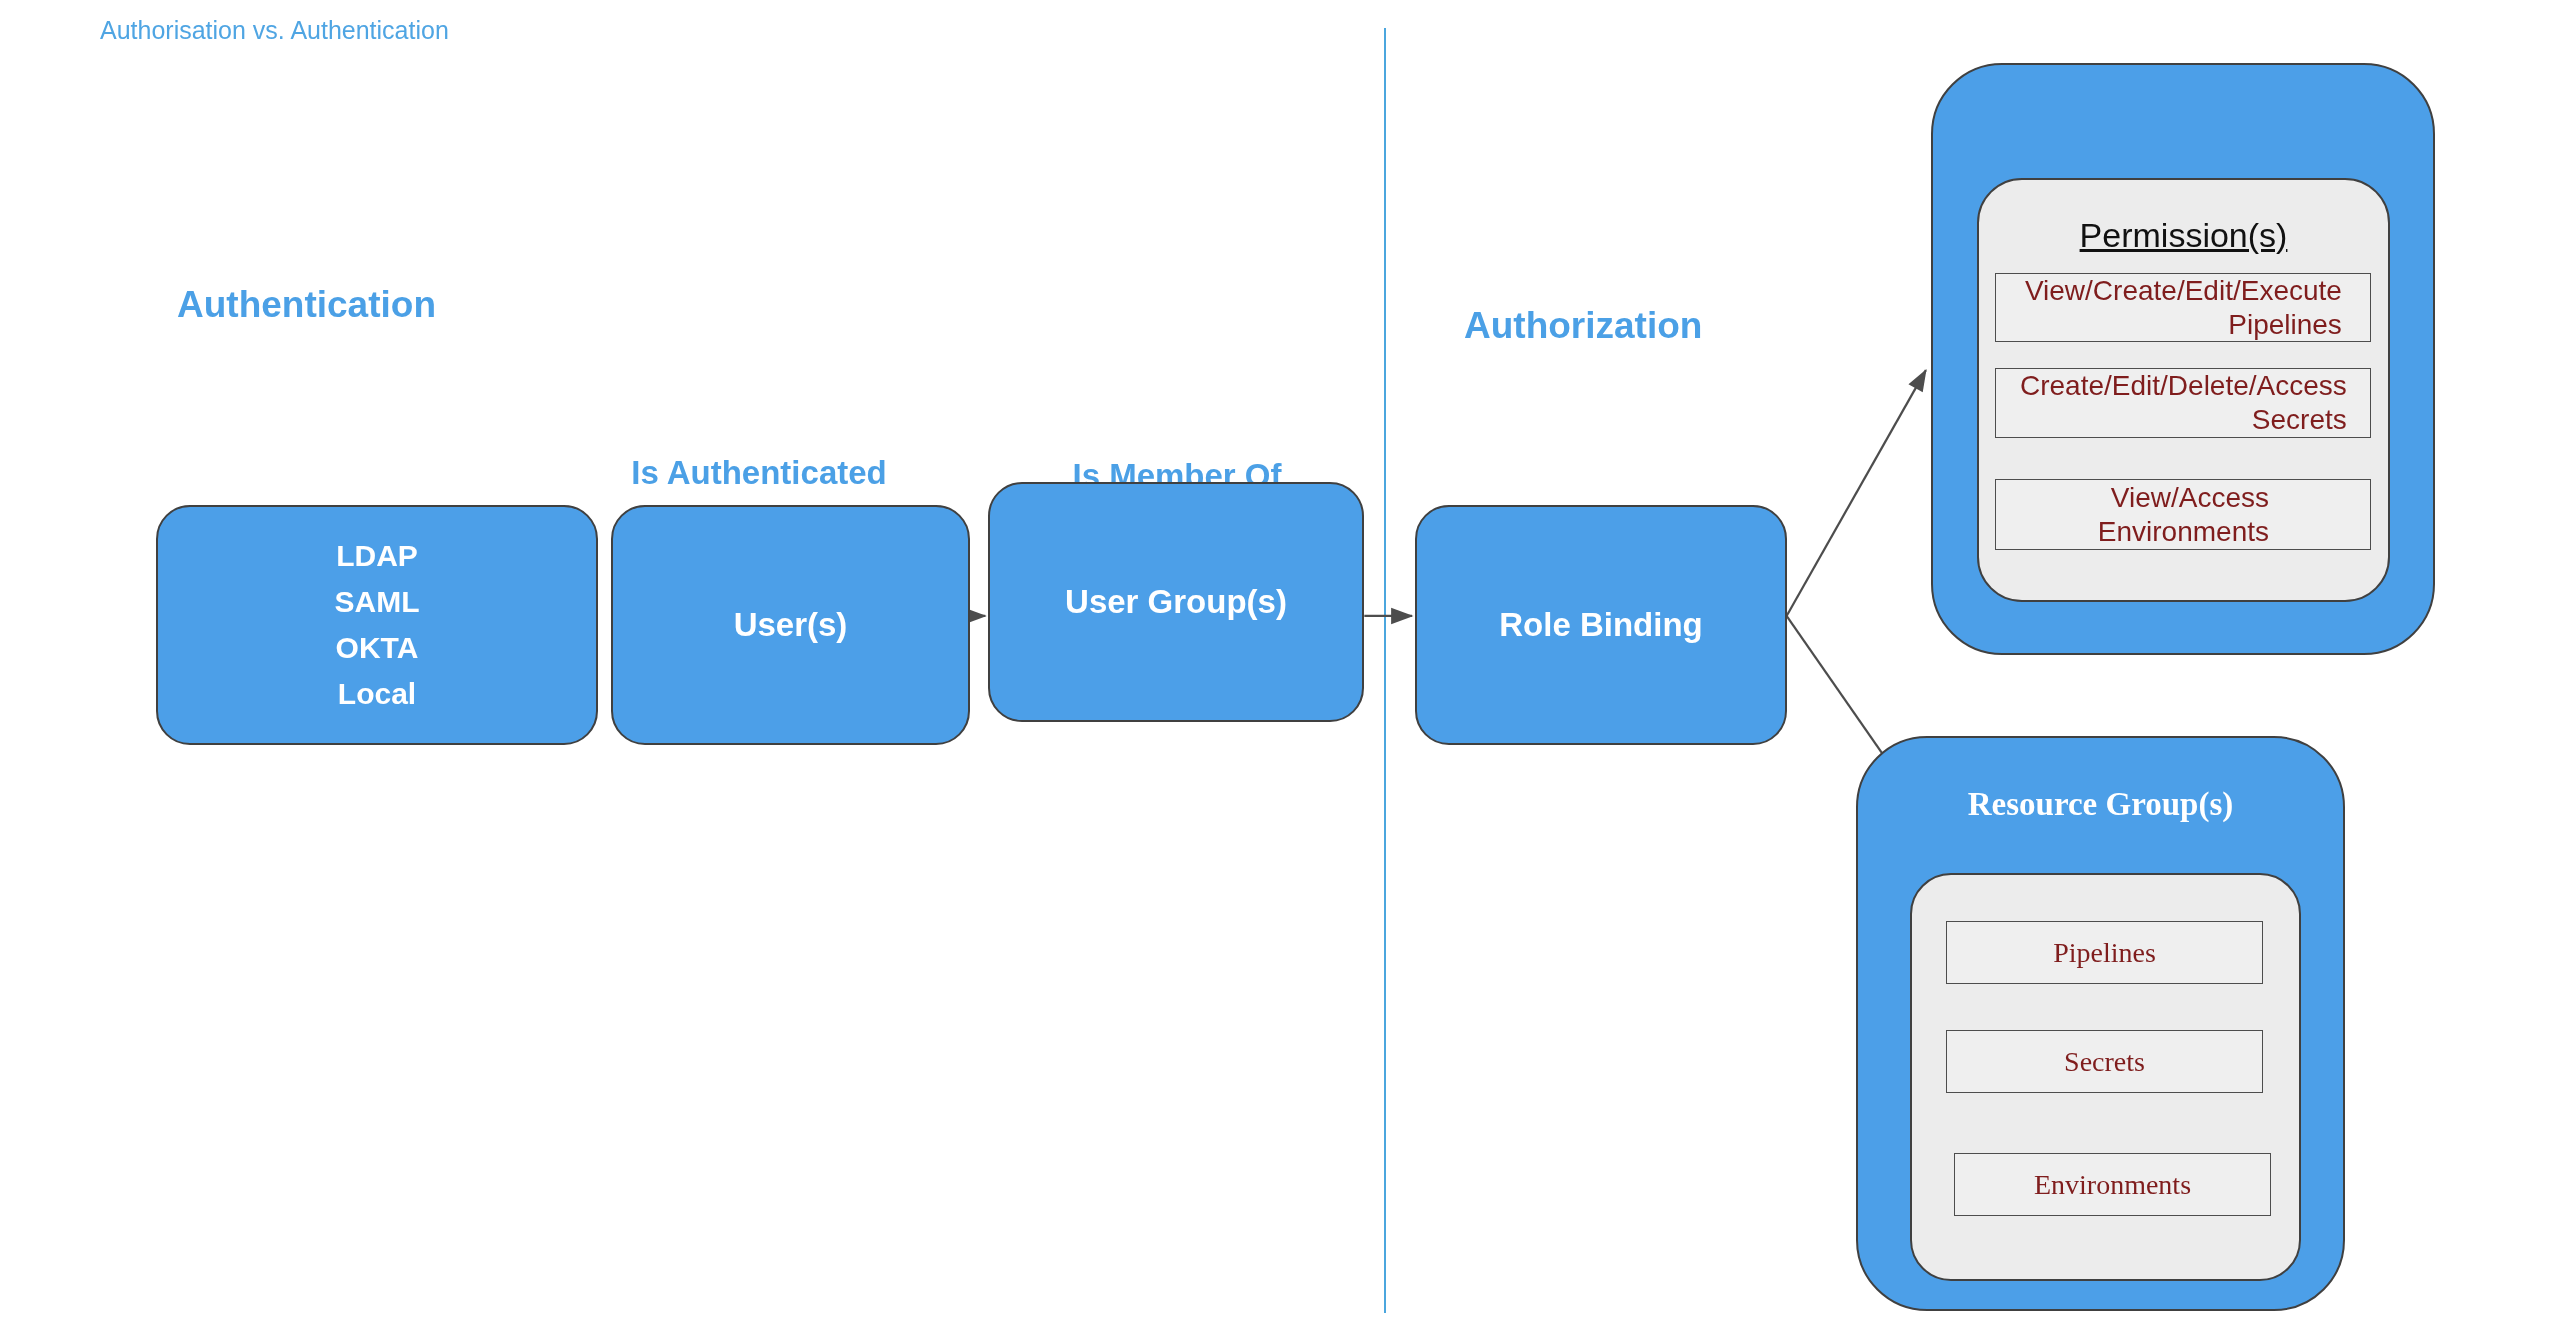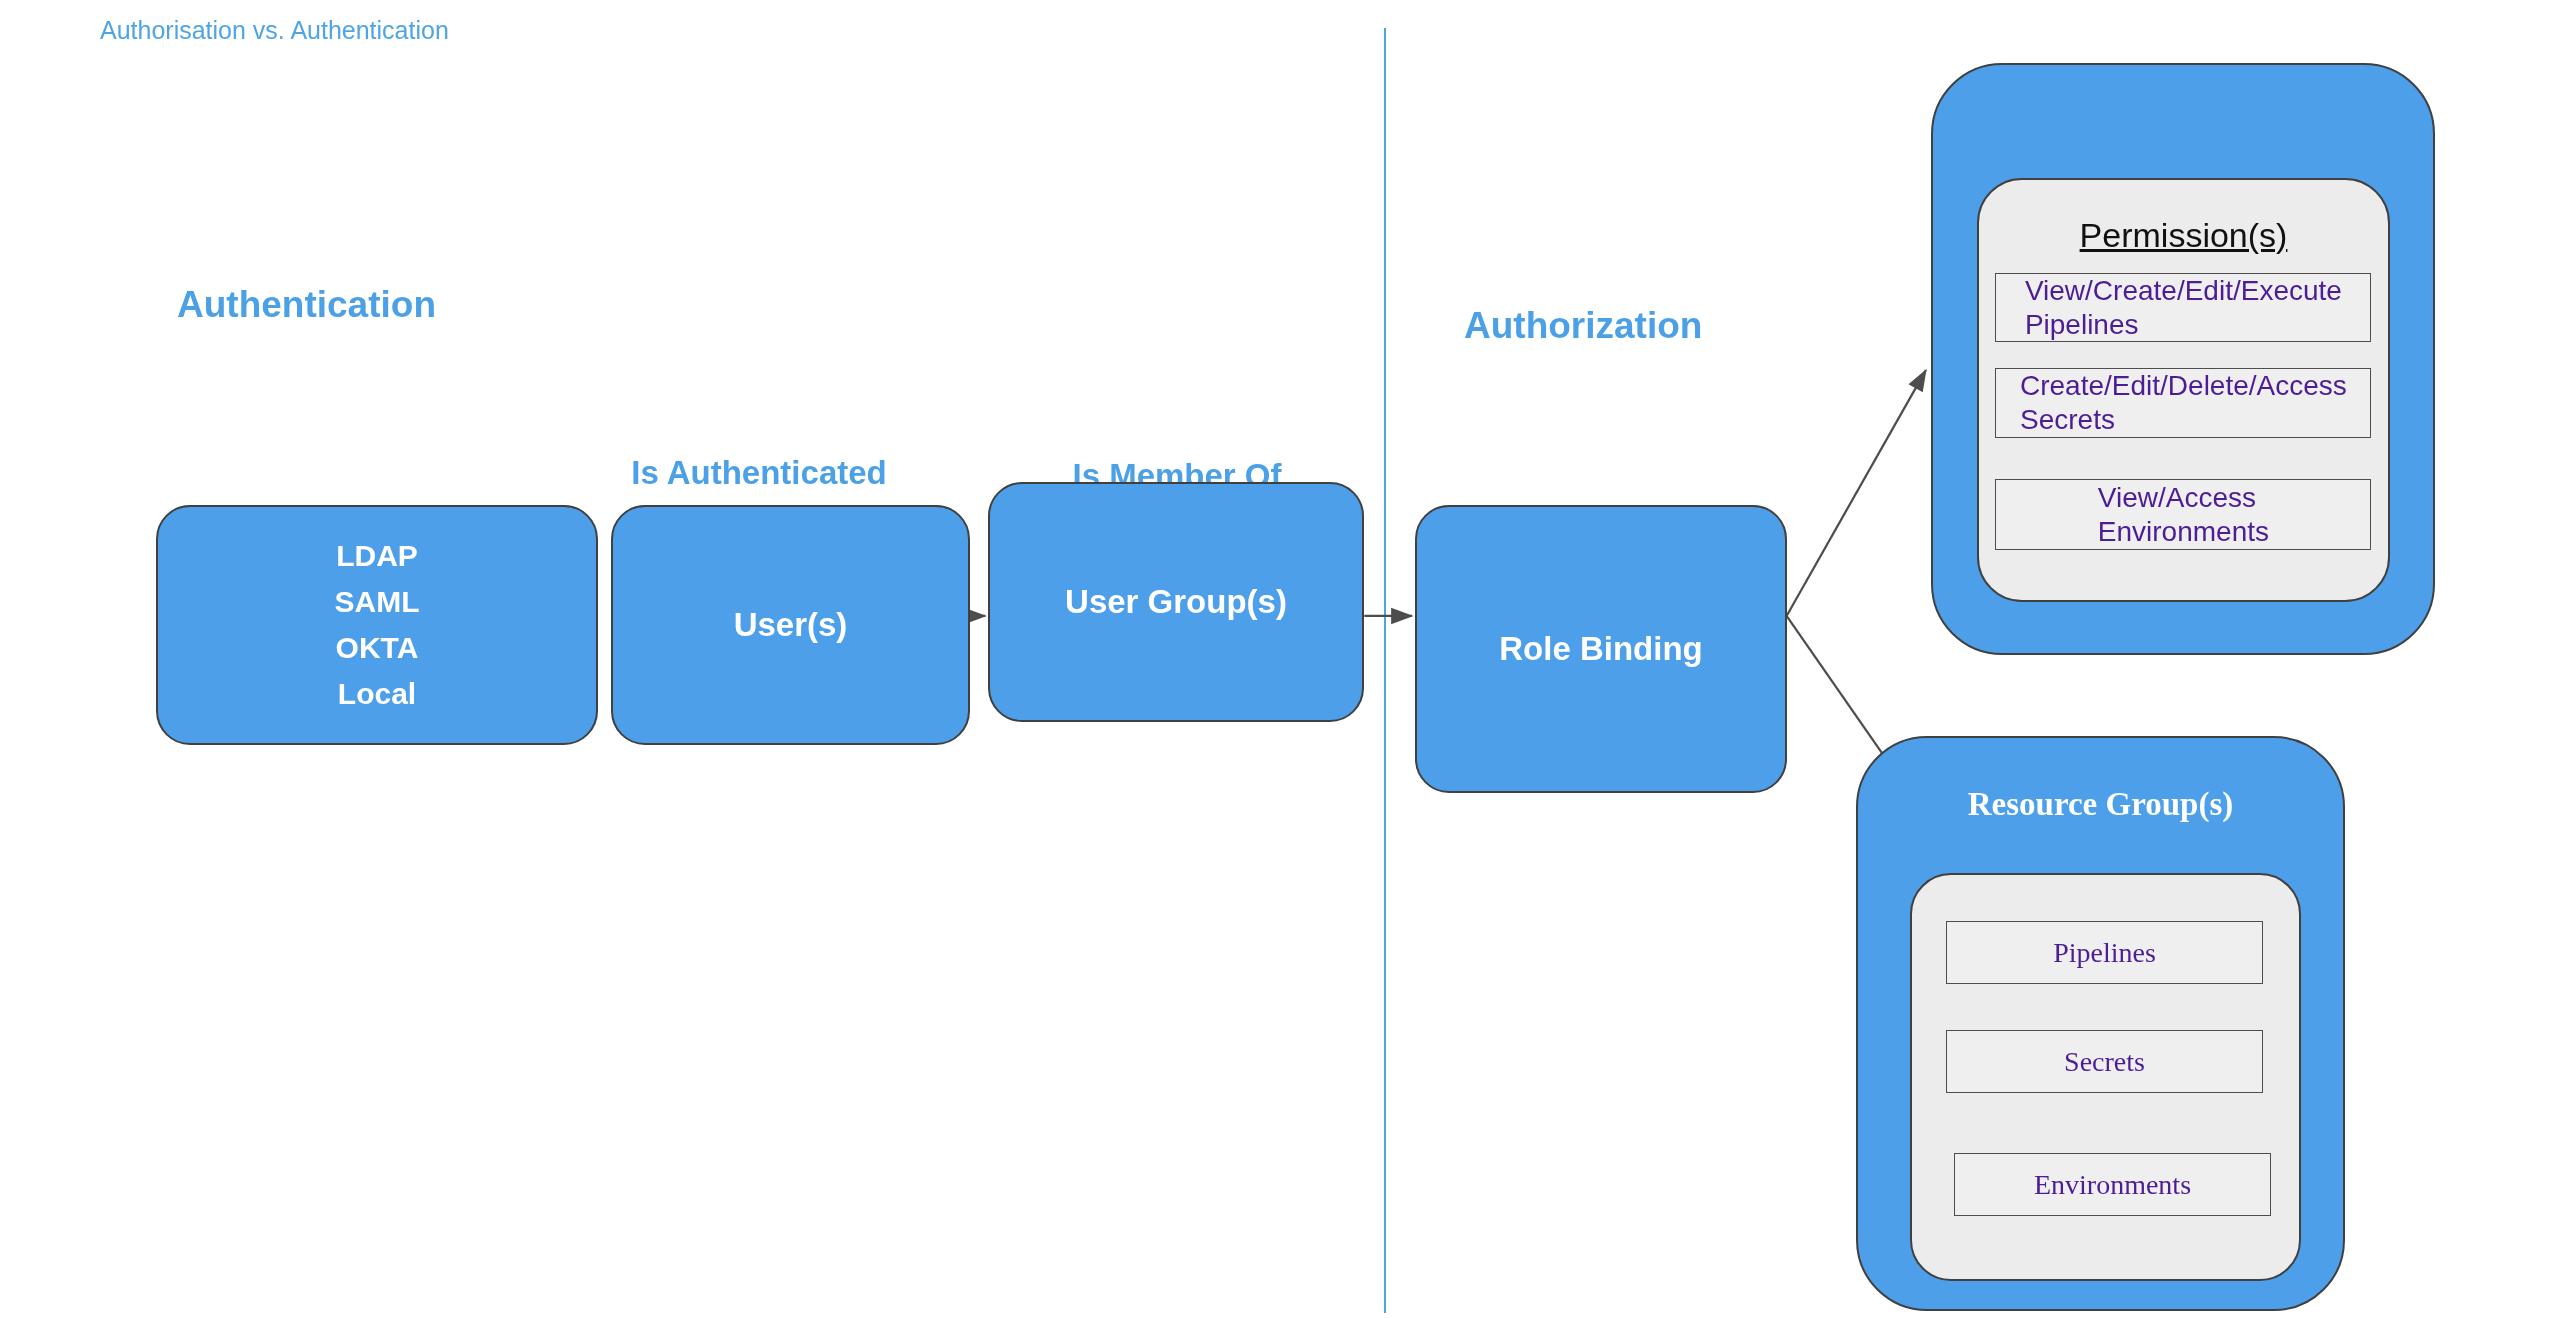--- a/index.html
+++ b/index.html
@@ -55,21 +55,21 @@
     box-sizing:border-box;
   }
   .panel-title{
     font-size:34px;color:#111111;font-weight:400;text-align:center;width:100%;text-decoration:underline;
   }
   .item-box{
     background:#EFEFEF;
     border:1.5px solid #4D4D4D;
     box-sizing:border-box;
     display:flex;align-items:center;justify-content:center;
-    font-size:28px;line-height:34px;color:#4c1d95;text-align:left;
+    font-size:28px;line-height:34px;color:#7f1d1d;text-align:right;
     white-space:pre-line;
   }
 
   
   .divider{
     width:2.2px;background:#4BA6DE;
   }
 
   svg.connectors{position:absolute;left:0;top:0;pointer-events:none;}
 </style>
@@ -109,21 +109,21 @@
   </div>
 
   <div class="abs flow-box" style="left:579px;top:505px;width:359px;height:240px;margin-left:32px;">
     <div>User(s)</div>
   </div>
 
   <div class="abs flow-box" style="left:988px;top:482px;width:376px;height:240px;">
     <div>User Group(s)</div>
   </div>
 
-  <div class="abs flow-box" style="left:1415px;top:505px;width:372px;height:288px;">
+  <div class="abs flow-box" style="left:1415px;top:505px;width:372px;height:240px;">
     <div>Role Binding</div>
   </div>
 
   <div class="abs group-box" style="left:1931px;top:63px;width:504px;height:592px;">
     <div class="abs inner-panel" style="left:44px;top:113px;width:413px;height:424px;">
       <div class="abs panel-title" style="left:0;top:36px;">Permission(s)</div>
       <div class="abs item-box" style="left:16.4px;top:93px;width:376px;height:69px;">View/Create/Edit/Execute
 Pipelines</div>
       <div class="abs item-box" style="left:16.4px;top:188px;width:376px;height:70px;">Create/Edit/Delete/Access
 Secrets</div>

